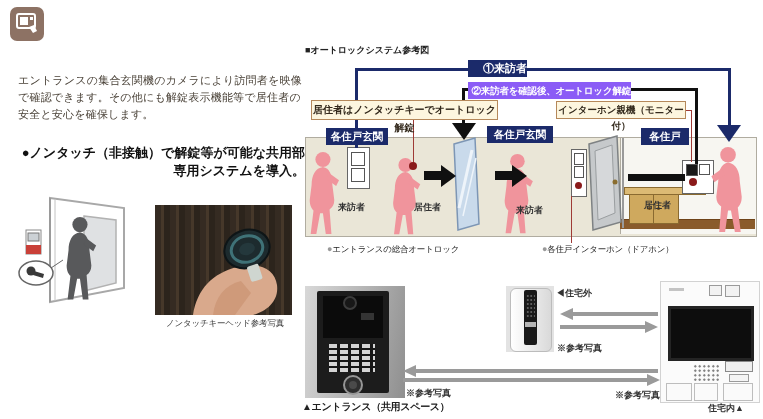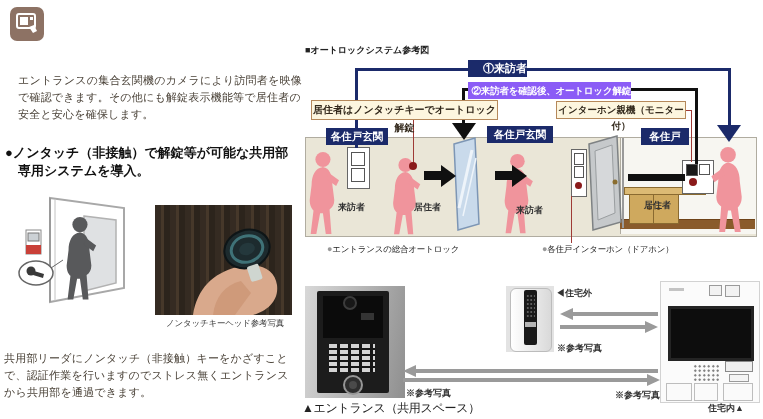--- a/index.html
+++ b/index.html
@@ -5,21 +5,21 @@
   html,body{margin:0;padding:0;}
   body{font-family:"Liberation Sans",sans-serif;background:#fff;}
   #canvas{position:relative;width:763px;height:419px;background:#fff;overflow:hidden;}
   .abs{position:absolute;}
   
   .app-icon{left:10px;top:7px;width:34px;height:34px;background:#8d7264;border-radius:7px;}
   .page-title{left:53px;top:13px;font-size:15.5px;font-weight:bold;color:#2b2b2b;letter-spacing:.5px;}
   .para{font-family:"Liberation Serif",serif;color:#4a4238;font-size:11px;line-height:17px;letter-spacing:.2px;}
   .para1{left:18px;top:72px;width:288px;}
   .para2{left:4px;top:350px;width:296px;}
-  .feature-head{left:5px;top:144px;width:300px;font-size:13px;font-weight:bold;color:#111;line-height:18px;white-space:pre-line;}
+  .feature-head{left:5px;top:144px;width:300px;font-size:13px;font-weight:bold;color:#111;line-height:18px;white-space:pre-line;text-align:right;}
   .caption{font-size:8.5px;color:#3a3a3a;letter-spacing:-.2px;}
   .illo-autodoor{left:10px;top:190px;width:123px;height:126px;background:#fff;}
   .photo-key{left:155px;top:205px;width:137px;height:110px;overflow:hidden;
      background:repeating-linear-gradient(90deg,#352b22 0 6px,#46382a 6px 9px,#2c241c 9px 15px);}
   
   .diag-head{left:305px;top:44px;font-size:9px;font-weight:bold;color:#222;}
   .navy{background:#1b2a6a;}
   .blk{background:#101010;}
   .redl{background:#9e3a35;}
   .line{position:absolute;}
@@ -67,21 +67,21 @@
   .mic1{position:absolute;left:48px;top:3px;width:11px;height:9px;border:1px solid #9a9a9a;background:#f2f2f2;}
   .mic2{position:absolute;left:64px;top:3px;width:13px;height:10px;border:1px solid #9a9a9a;background:#f2f2f2;}
   .mdots{position:absolute;left:32px;top:82px;width:26px;height:17px;background-image:radial-gradient(#787878 1px,transparent 1.3px);background-size:4.5px 4.5px;}
   .mbtnr{position:absolute;left:64px;top:79px;width:26px;height:9px;border:1px solid #8a8a8a;background:#efefef;}
   .mbtnr2{position:absolute;left:68px;top:92px;width:18px;height:6px;border:1px solid #9a9a9a;background:#f4f4f4;}
   .mb{position:absolute;top:101px;height:16px;border:1px solid #bdbdbd;background:#fafafa;}
   .ref-label{position:absolute;font-size:9px;font-weight:bold;color:#333;}
   .gray-shaft{position:absolute;height:4px;background:#9a9a9a;}
   .gray-head-left{position:absolute;width:0;height:0;border-top:6px solid transparent;border-bottom:6px solid transparent;border-right:13px solid #9a9a9a;}
   .gray-head-right{position:absolute;width:0;height:0;border-top:6px solid transparent;border-bottom:6px solid transparent;border-left:13px solid #9a9a9a;}
-  .cap-bottom{position:absolute;font-size:12px;font-weight:normal;color:#222;letter-spacing:-.3px;}
+  .cap-bottom{position:absolute;font-size:10px;font-weight:bold;color:#222;letter-spacing:-.3px;}
 </style>
 </head>
 <body>
 
 <svg width="0" height="0" style="position:absolute">
   <defs>
     <g id="person-shape">
       <circle cx="21" cy="9" r="8"></circle>
       <path d="M21 17 C13 18 9 26 9 36 L7 52 C7 58 9 61 11 63 L8 88 L14 88 L18 66 L21 66 L24 88 L30 88 L28 62 C31 60 33 57 33 52 L31 36 C31 26 28 18 21 17 Z"></path>
       <path d="M27 23 L38 31 L35 37 L25 30 Z"></path>
@@ -130,21 +130,20 @@
       <g transform="rotate(-18 92 44)">
         <ellipse cx="92" cy="44" rx="23" ry="19" fill="#1d2b2e" stroke="#0e1517" stroke-width="2"></ellipse>
         <ellipse cx="92" cy="44" rx="16" ry="13" fill="none" stroke="#3f7277" stroke-width="3"></ellipse>
         <ellipse cx="92" cy="44" rx="8" ry="6" fill="#24383c"></ellipse>
         <rect x="86" y="61" width="12" height="16" rx="2" fill="#cfd6d0"></rect>
       </g>
     </svg>
   </div>
   <div class="abs caption" style="left:166px;top:318px;">ノンタッチキーヘッド参考写真</div>
 
-  <div class="abs para para2">共用部リーダにノンタッチ（非接触）キーをかざすことで、認証作業を行いますのでストレス無くエントランスから共用部を通過できます。</div>
 
   <div class="abs diag-head">■オートロックシステム参考図</div>
 
   <div class="abs band"></div>
   <div class="abs interior"></div>
   <div class="abs floor"></div>
   <div class="abs counter-top"></div>
   <div class="abs cabinet">
     <span class="knob" style="left:18px;top:12px;"></span>
       <span class="knob" style="left:27px;top:12px;"></span>

